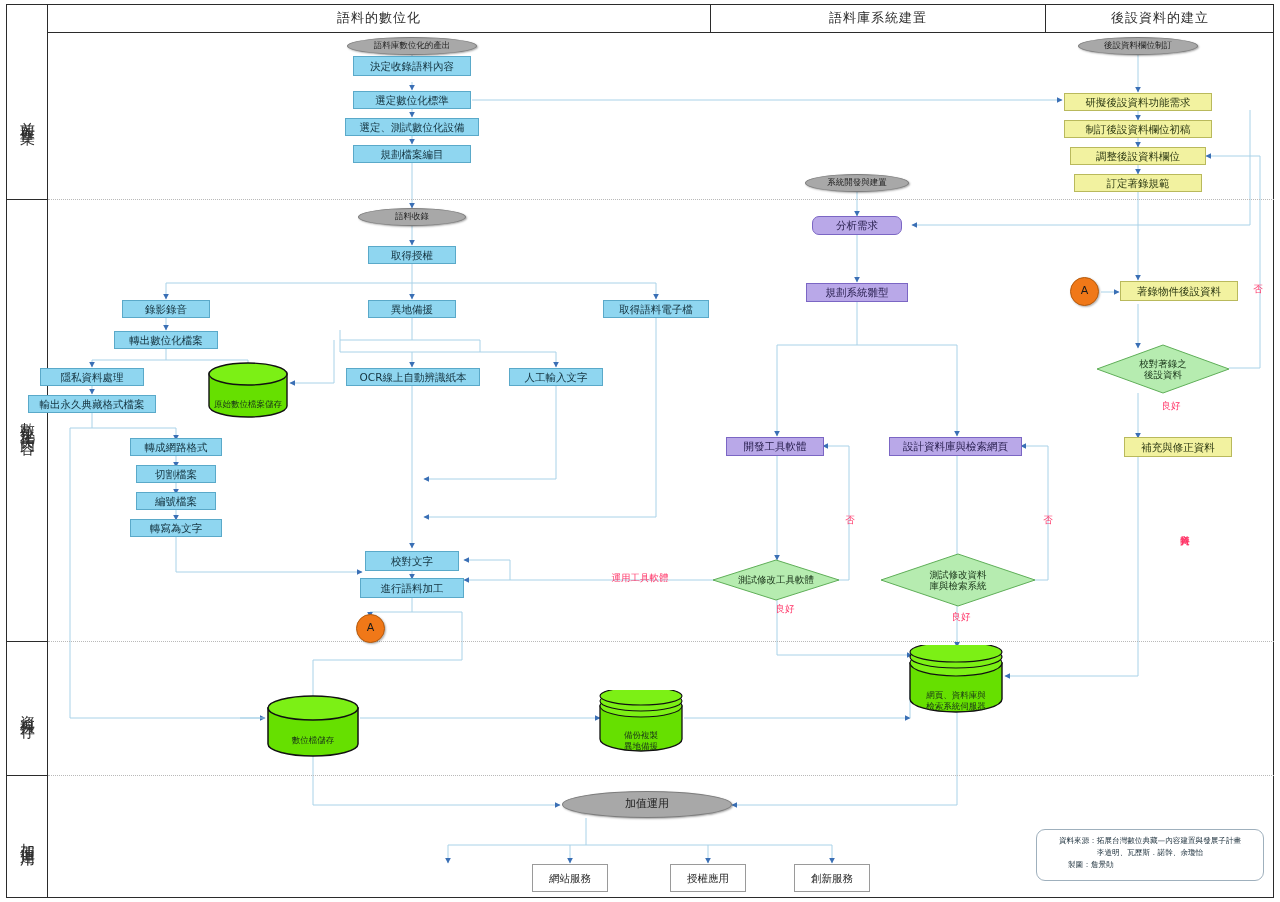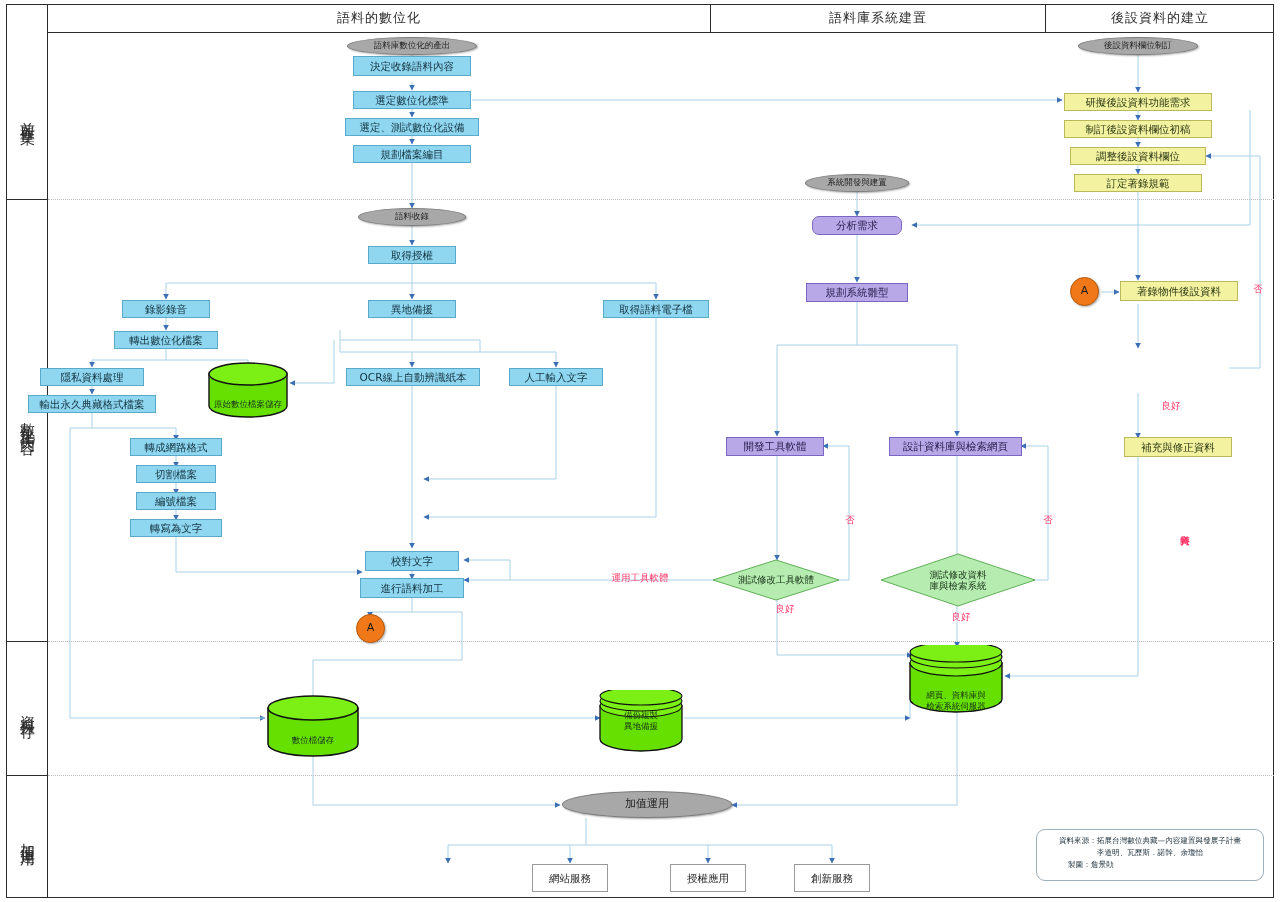--- a/index.html
+++ b/index.html
@@ -202,20 +202,27 @@
   <div class="node box-blue" style="left:353px;top:145px;width:118px;height:18px;">規劃檔案編目</div>
 
   <div class="node ellipse-gray" style="left:1078px;top:37px;width:120px;height:18px;">後設資料欄位制訂</div>
   <div class="node box-yellow" style="left:1064px;top:93px;width:148px;height:18px;">研擬後設資料功能需求</div>
   <div class="node box-yellow" style="left:1064px;top:120px;width:148px;height:18px;">制訂後設資料欄位初稿</div>
   <div class="node box-yellow" style="left:1070px;top:147px;width:136px;height:18px;text-align:right;">調整後設資料欄位</div>
   <div class="node box-yellow" style="left:1074px;top:174px;width:128px;height:18px;">訂定著錄規範</div>
   <div class="node box-yellow" style="left:1120px;top:281px;width:118px;height:20px;">著錄物件後設資料</div>
   <div class="node circ-orange" style="left:1070px;top:277px;width:29px;height:29px;">A</div>
 
+  <div class="diamond-wrap" style="left:1096px;top:344px;width:134px;height:50px;">
+    <svg width="134" height="50" viewBox="0 0 134 50" xmlns="http://www.w3.org/2000/svg">
+      <polygon points="67,1 133,25 67,49 1,25" fill="#b6ecb0" stroke="#5fae58" stroke-width="1"></polygon>
+    </svg>
+    <div class="diamond-label" style="white-space:pre-line;">校對著錄之
+後設資料</div>
+  </div>
 
   <div class="node box-yellow" style="left:1124px;top:437px;width:108px;height:20px;">補充與修正資料</div>
 
   <div class="node ellipse-gray" style="left:805px;top:174px;width:104px;height:18px;">系統開發與建置</div>
   <div class="node box-purple" style="left:812px;top:216px;width:90px;height:19px;border-radius:7px;">分析需求</div>
   <div class="node box-purple" style="left:806px;top:283px;width:102px;height:19px;">規劃系統雛型</div>
   <div class="node box-purple" style="left:726px;top:437px;width:98px;height:19px;">開發工具軟體</div>
   <div class="node box-purple" style="left:889px;top:437px;width:133px;height:19px;">設計資料庫與檢索網頁</div>
 
   <div class="diamond-wrap" style="left:712px;top:559px;width:128px;height:42px;">
@@ -281,21 +288,21 @@
     <div class="cyl-label" style="padding-top:14px;text-align:center;">數位檔儲存</div>
   </div>
 
   <div class="cyl" style="left:598px;top:690px;width:86px;height:62px;">
     <svg width="86" height="62" viewBox="0 0 86 62" xmlns="http://www.w3.org/2000/svg">
       <path d="M2,16 L2,49 A41,12 0 0 0 84,49 L84,16 Z" fill="#66e000" stroke="#111" stroke-width="1.3"></path>
       <ellipse cx="43" cy="16" rx="41" ry="11" fill="#7cf015" stroke="#111" stroke-width="1.1"></ellipse>
       <ellipse cx="43" cy="11" rx="41" ry="10" fill="#7cf015" stroke="#111" stroke-width="1.1"></ellipse>
       <ellipse cx="43" cy="6" rx="41" ry="9" fill="#7cf015" stroke="#111" stroke-width="1.1"></ellipse>
     </svg>
-    <div class="cyl-label" style="white-space:pre-line;">備份複製
+    <div class="cyl-label" style="padding-top:20px;white-space:pre-line;">備份複製
 異地備援</div>
   </div>
 
   <div class="node ellipse-gray" style="left:562px;top:791px;width:170px;height:27px;font-size:11px;">加值運用</div>
   <div class="node box-white" style="left:410px;top:864px;width:76px;height:28px;margin-top:47px;">檢索系統</div>
   <div class="node box-white" style="left:532px;top:864px;width:76px;height:28px;">網站服務</div>
   <div class="node box-white" style="left:670px;top:864px;width:76px;height:28px;">授權應用</div>
   <div class="node box-white" style="left:794px;top:864px;width:76px;height:28px;">創新服務</div>
 
   <div class="edge-label" style="left:598px;top:573px;width:84px;">運用工具軟體</div>

